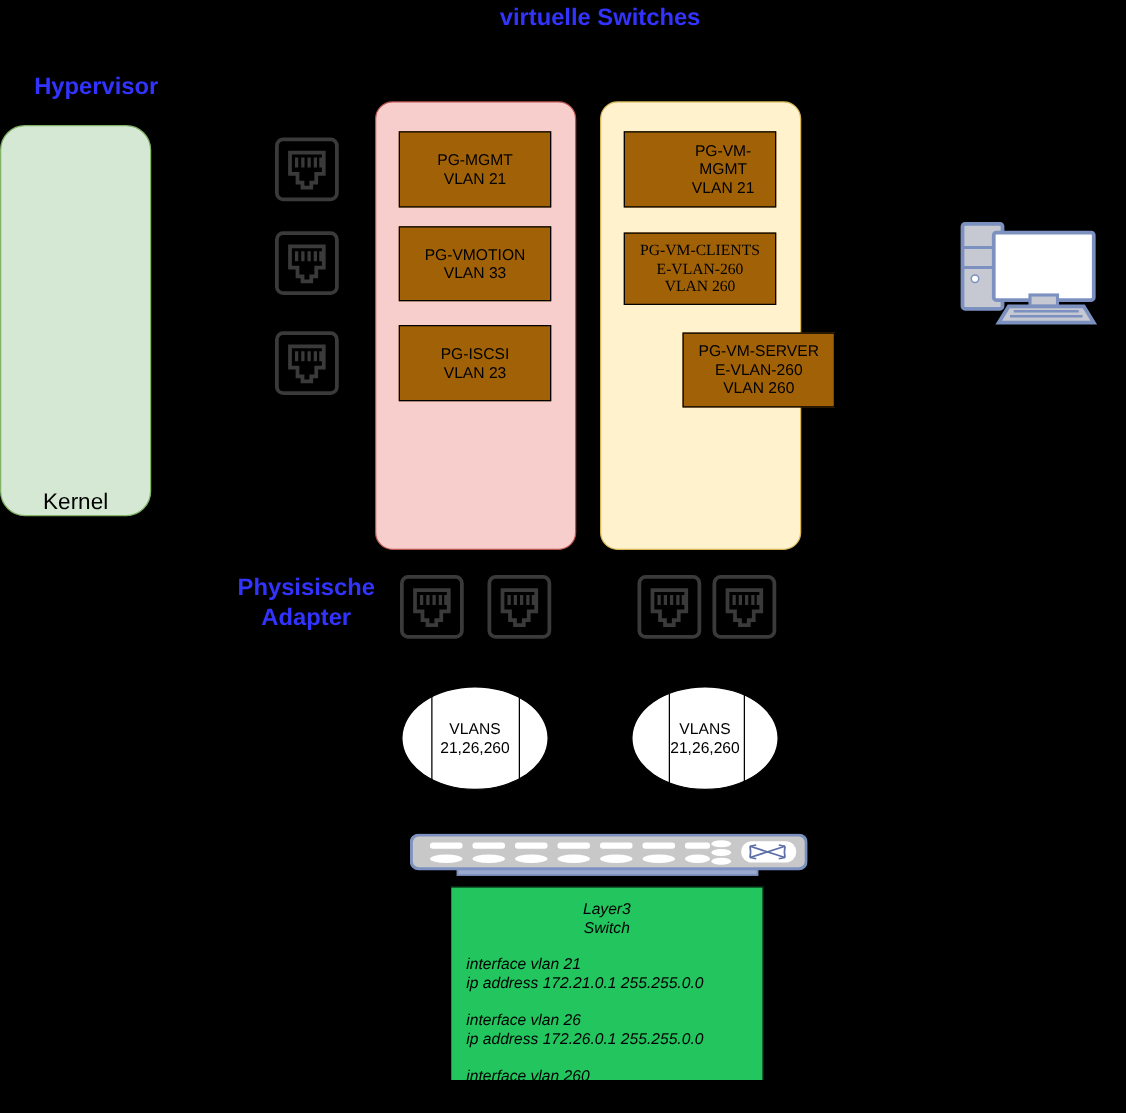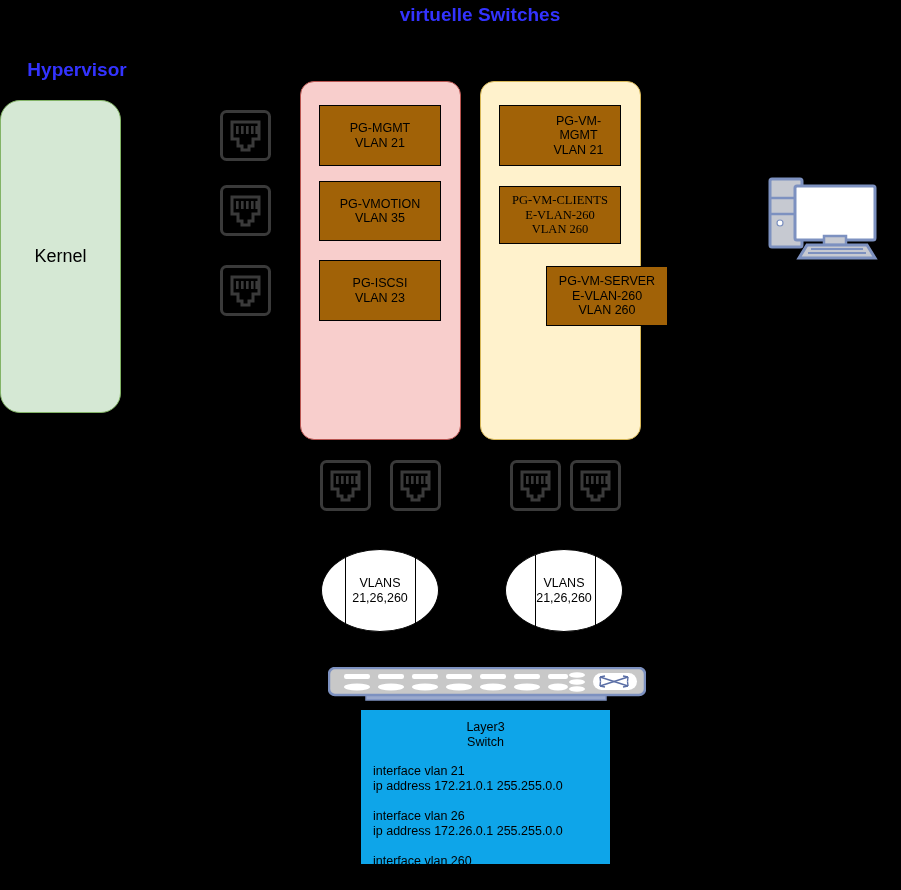--- a/index.html
+++ b/index.html
@@ -26,21 +26,21 @@
     text-align: center;
     white-space: pre-line;
   }
 
   
   .kernel-box {
     background: #d5e8d4;
     border: 1px solid #82b366;
     border-radius: 20px;
     display: flex;
-    align-items: center;
+    align-items: flex-end;
     justify-content: center;
     box-sizing: border-box;
   }
   .kernel-label {
     color: #000000;
     font-size: 18px;
   }
 
   
   .vswitch {
@@ -94,25 +94,26 @@
   .link-line {
     background: #000000;
     width: 1px;
   }
 
   
   .switch-appliance svg { display: block; }
 
   
   .l3-panel {
-    background: #0ea5e9;
+    background: #22c55e;
     border: 1px solid #000000;
     box-sizing: border-box;
     padding: 10px 12px 0 12px;
     color: #000000;
+    font-style: italic;
   }
   .l3-title {
     text-align: center;
     font-size: 12.5px;
     line-height: 15px;
     white-space: pre-line;
   }
   .l3-config {
     margin-top: 14px;
     font-size: 12.5px;
@@ -125,20 +126,22 @@
 </style>
 </head>
 <body>
 
 <div id="canvas">
 
   <div class="abs blue-label" style="left:380px; top:3px; width:200px;">virtuelle Switches</div>
 
   <div class="abs blue-label" style="left:16px; top:58px; width:122px;">Hypervisor</div>
 
+  <div class="abs blue-label" style="left:175px; top:459px; width:140px;">Physisische
+Adapter</div>
 
   <div class="abs kernel-box" style="left:0px; top:100px; width:121px; height:313px;">
     <span class="kernel-label">Kernel</span>
   </div>
 
   <div class="abs nic-icon" style="left:219px; top:109px;">
     <svg width="53" height="53" viewBox="0 0 53 53">
       <rect x="2.5" y="2.5" width="48" height="48" rx="5" ry="5" fill="none" stroke="#3a3a3a" stroke-width="3"></rect>
       <path d="M13 13 L40 13 L40 30 L34 30 L34 37 L30 37 L30 41 L23 41 L23 37 L19 37 L19 30 L13 30 Z" fill="none" stroke="#3a3a3a" stroke-width="3"></path>
       <rect x="17" y="17" width="2.6" height="8" fill="#3a3a3a"></rect>
@@ -174,21 +177,21 @@
   </div>
 
   <div class="abs vswitch pink" style="left:300px; top:81px; width:161px; height:359px;"></div>
 
   <div class="abs pg-box" style="left:319px; top:105px; width:122px; height:61px;">
     <span>PG-MGMT
 VLAN 21</span>
   </div>
   <div class="abs pg-box" style="left:319px; top:181px; width:122px; height:60px;">
     <span>PG-VMOTION
-VLAN 35</span>
+VLAN 33</span>
   </div>
   <div class="abs pg-box" style="left:319px; top:260px; width:122px; height:61px;">
     <span>PG-ISCSI
 VLAN 23</span>
   </div>
 
   <div class="abs vswitch yellow" style="left:480px; top:81px; width:161px; height:359px;"></div>
 
   <div class="abs pg-box" style="left:499px; top:105px; width:122px; height:61px;padding-left:37px;">
     <span>PG-VM-MGMT

